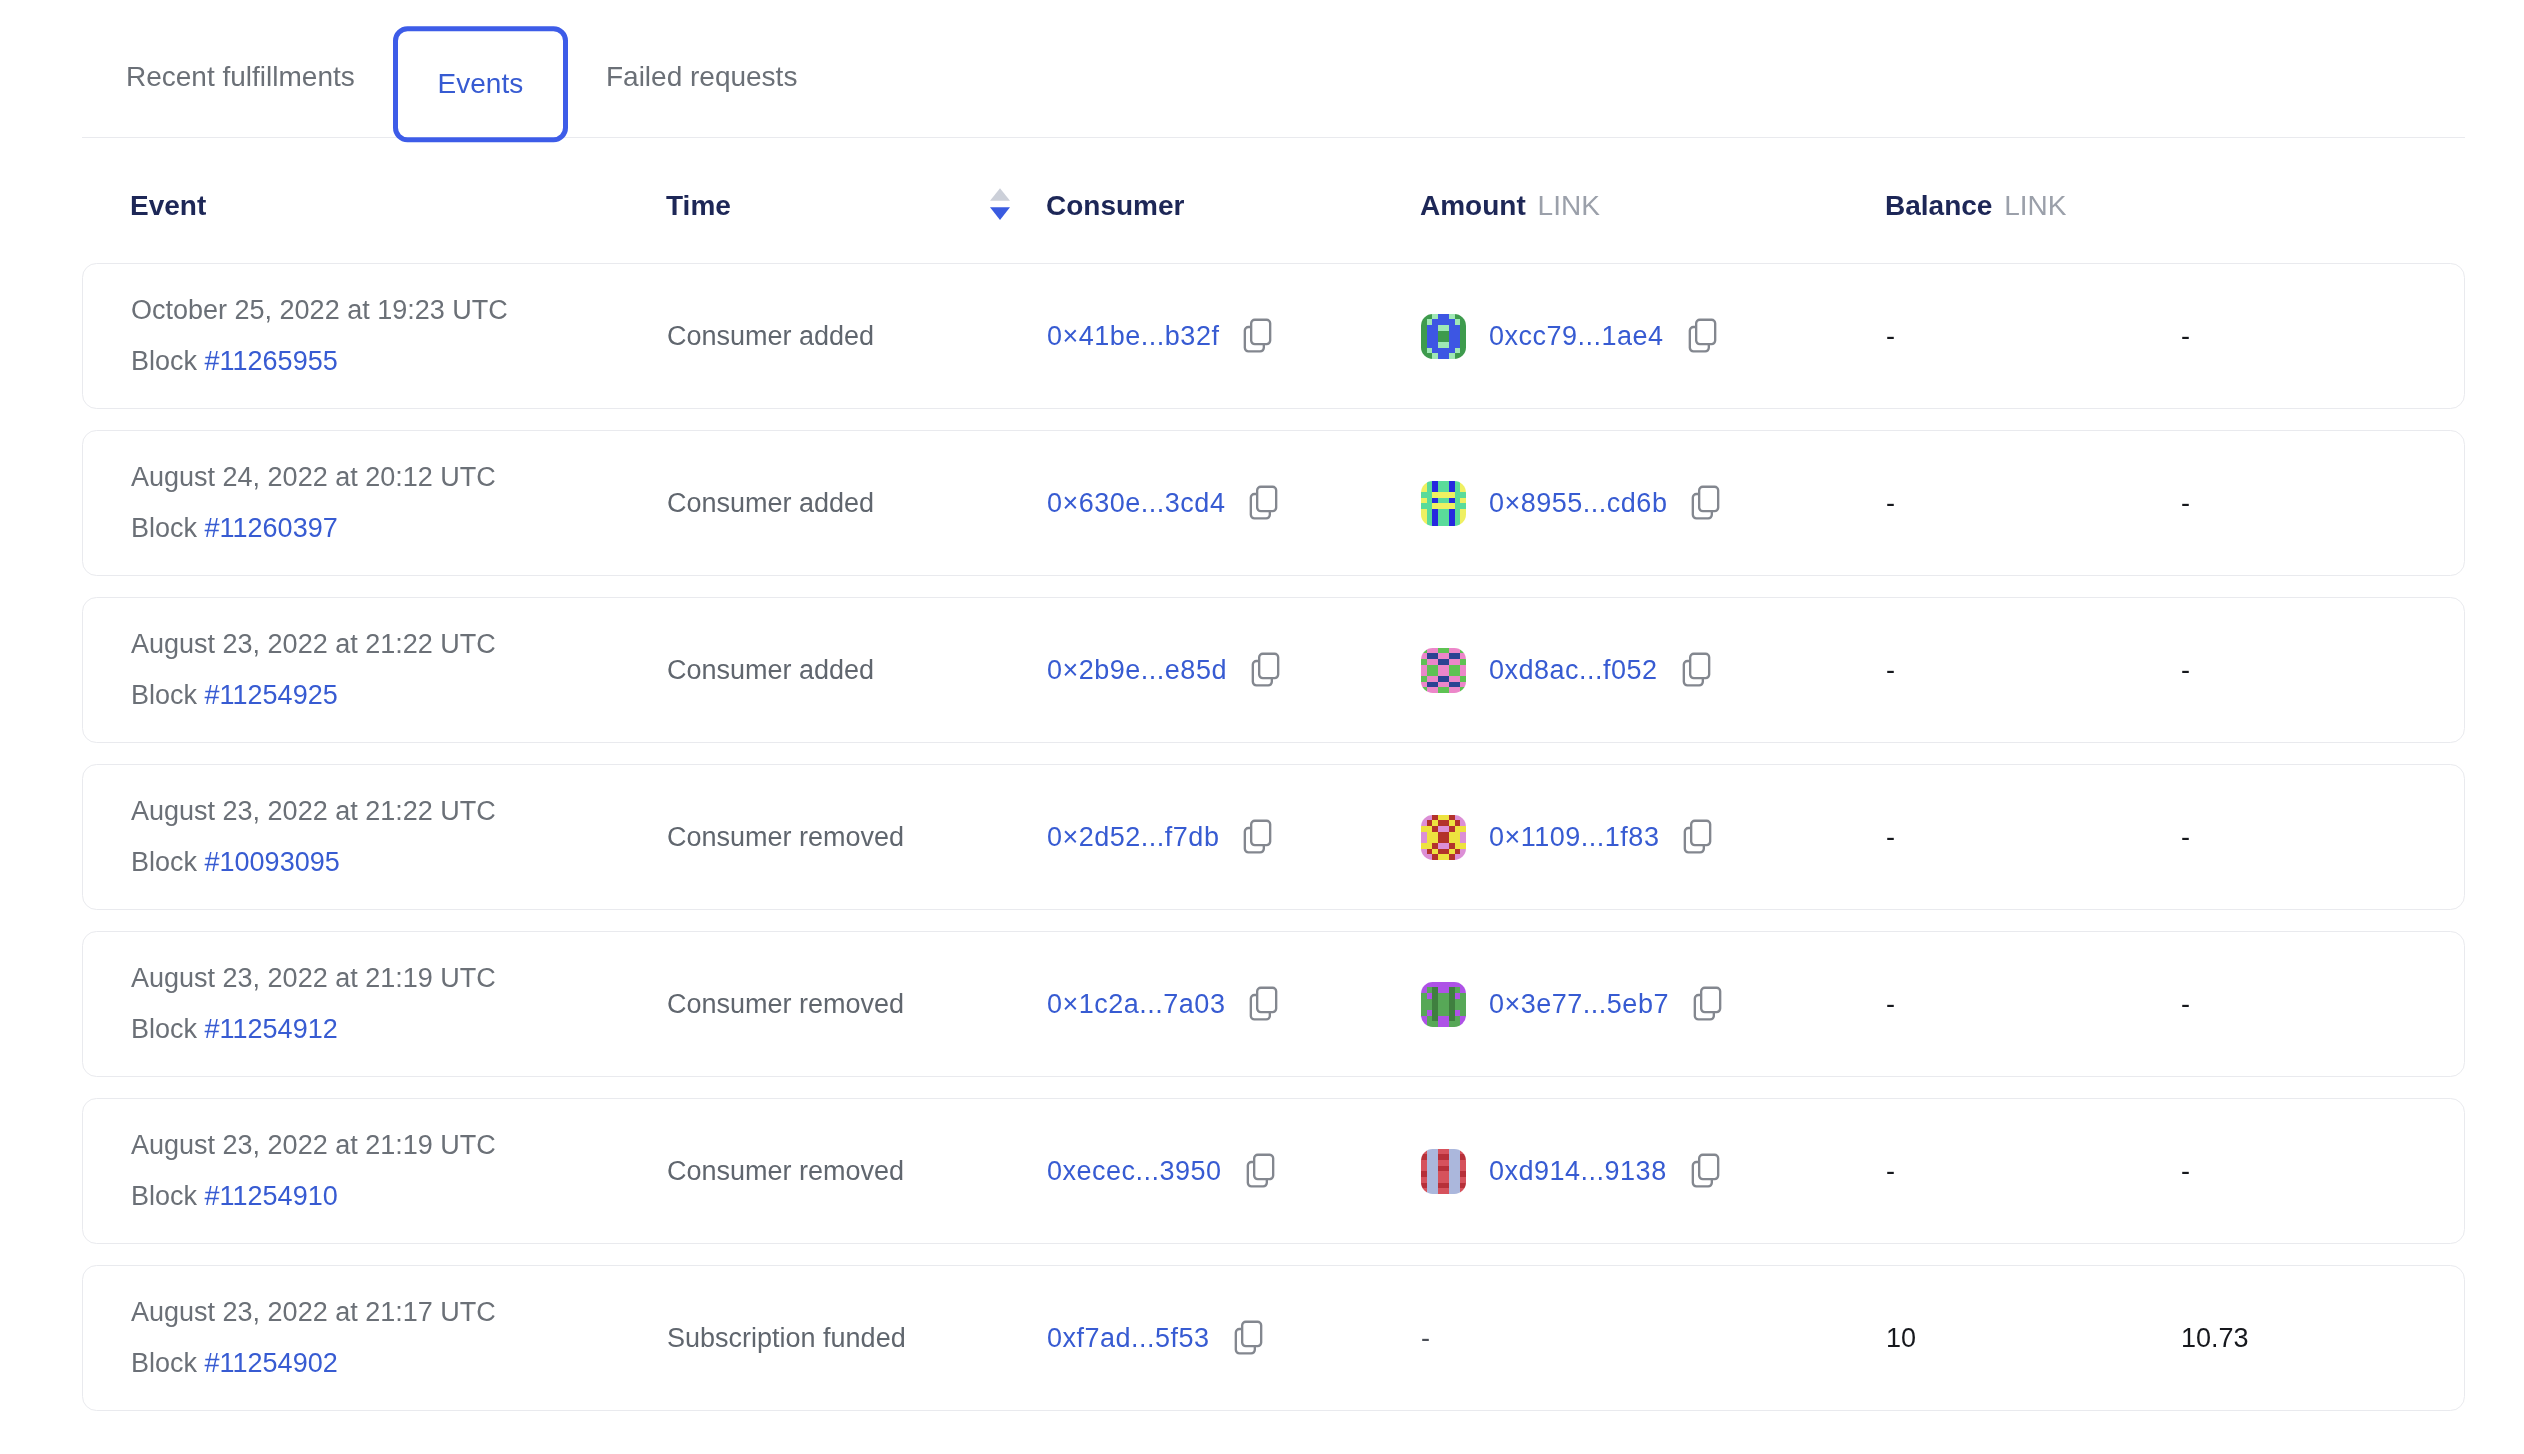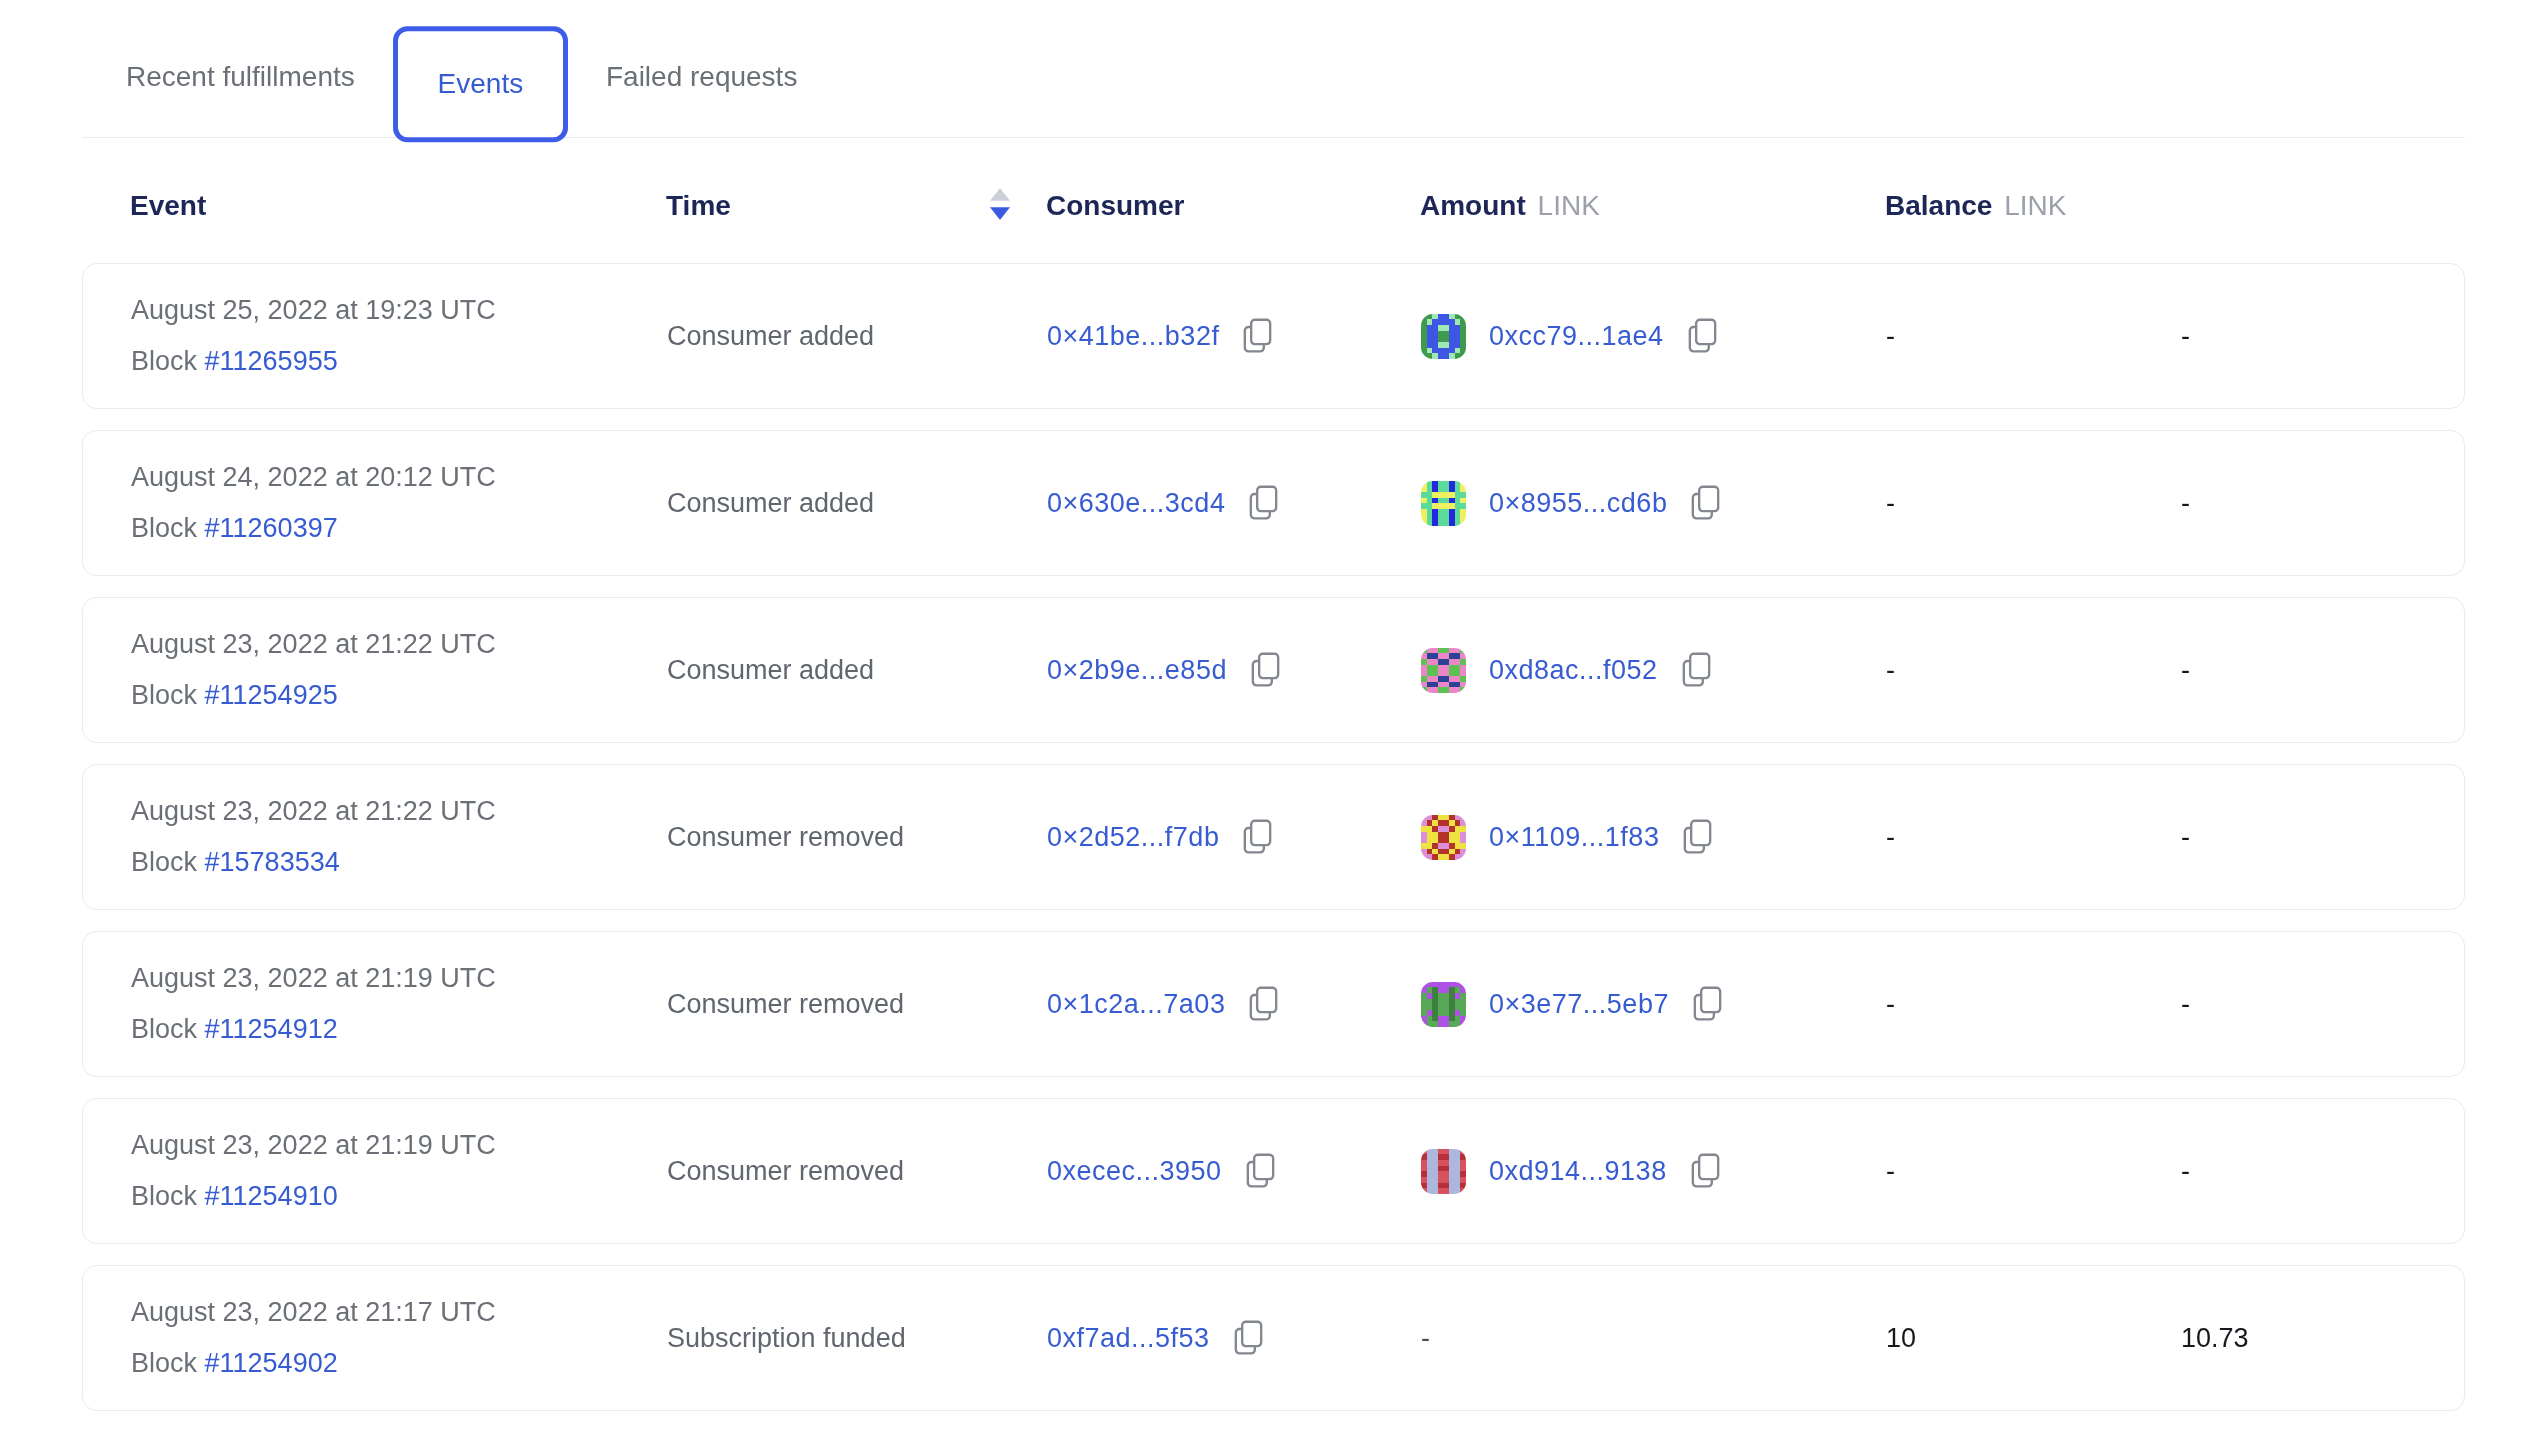--- a/index.html
+++ b/index.html
@@ -110,21 +110,21 @@
     </div>
     <div class="th">
       <span>Balance</span>
       <span class="unit">LINK</span>
     </div>
   </div>
 
   <div id="rows">
       <div class="row-card">
     <div class="col-time">
-      <div>August 25, 2022 at 19:23 UTC</div>
+      <div>October 25, 2022 at 19:23 UTC</div>
       <div class="block-line">
         <span>Block</span>
         <a class="block-link">#11265955</a>
       </div>
     </div>
     <div class="col-event">Consumer added</div>
     <div class="col-tx">
       <a class="hash-link">0×41be...b32f</a>
       <span class="copy-icon">
         <svg width="31" height="38" viewBox="0 0 34 42" fill="none">
@@ -401,21 +401,21 @@
       </span>
     </div>
     <div class="col-amount">-</div>
     <div class="col-balance">-</div>
   </div>
       <div class="row-card">
     <div class="col-time">
       <div>August 23, 2022 at 21:22 UTC</div>
       <div class="block-line">
         <span>Block</span>
-        <a class="block-link">#15783534</a>
+        <a class="block-link">#10093095</a>
       </div>
     </div>
     <div class="col-event">Consumer removed</div>
     <div class="col-tx">
       <a class="hash-link">0×2d52...f7db</a>
       <span class="copy-icon">
         <svg width="31" height="38" viewBox="0 0 34 42" fill="none">
           <rect x="3" y="11" width="21" height="27" rx="4" stroke="#83878f" stroke-width="2.6" fill="none"></rect>
           <rect x="10" y="3" width="21" height="27" rx="4" stroke="#83878f" stroke-width="2.6" fill="#ffffff"></rect>
         </svg>

